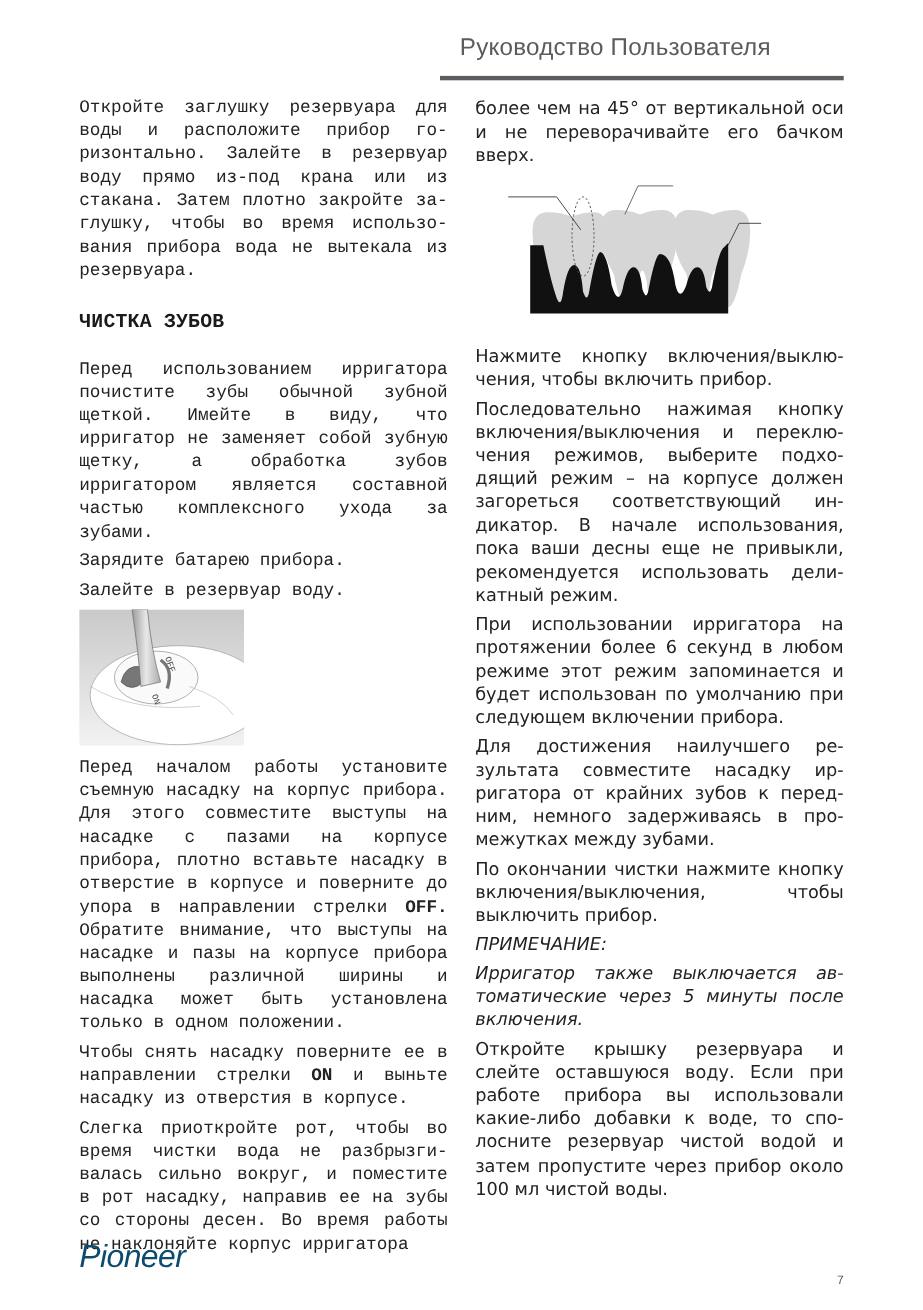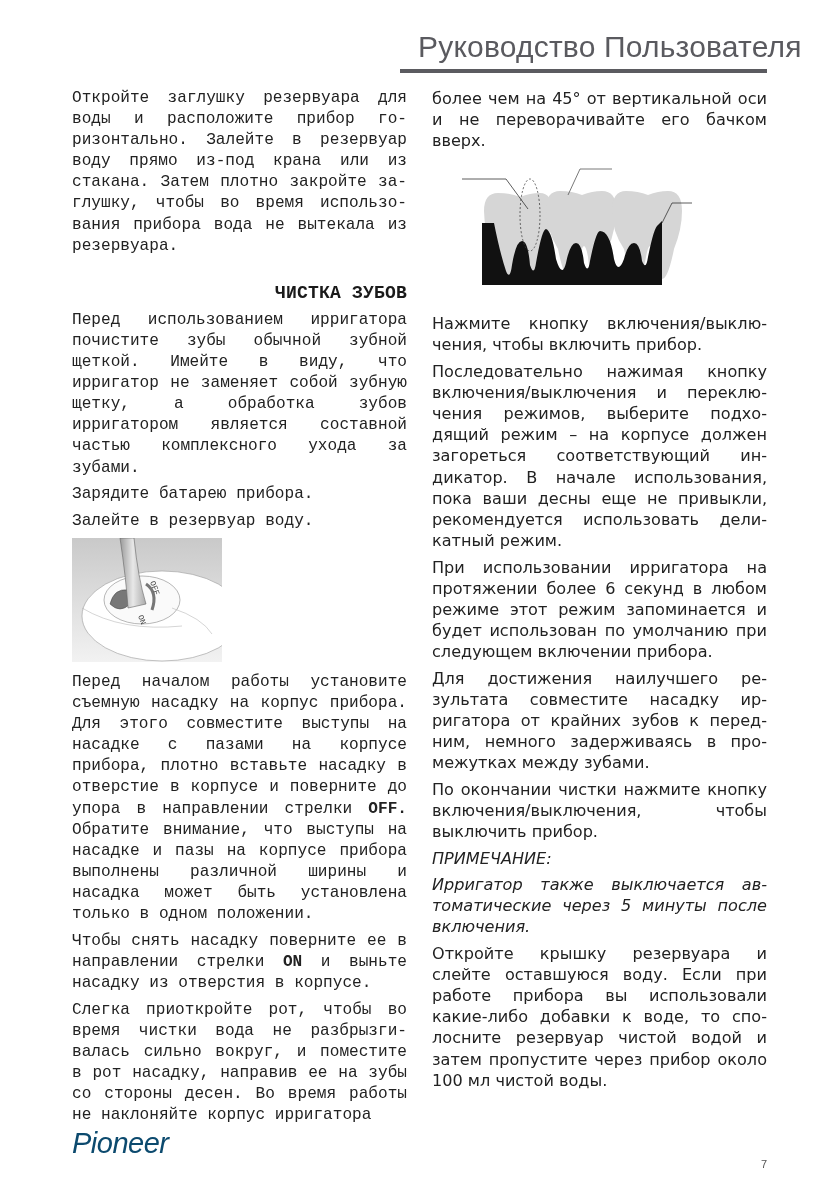--- a/index.html
+++ b/index.html
@@ -1,25 +1,25 @@
 <!DOCTYPE html>
 <html><head>
 <meta charset="utf-8">
 <style>
   html, body { margin: 0; padding: 0; background: #ffffff; }
   body { width: 839px; height: 1191px; position: relative; overflow: hidden;
          font-family: "DejaVu Sans", sans-serif; color: #222; }
-  .header-title { position: absolute; left: 418px; top: 30px; font-size: 30px; color: #5a5a5f;
+  .header-title { position: absolute; left: 418px; top: 30px; font-size: 22px; color: #5a5a5f;
                   font-family: "Liberation Sans", sans-serif; letter-spacing: 0.2px; white-space: nowrap; }
   .header-rule { position: absolute; left: 400px; top: 69px; width: 367px; height: 4px; background: #5b5b60; }
   .col { position: absolute; top: 88px; width: 335px; font-size: 16.1px; line-height: 21.1px; }
   .col.left { left: 72px; font-family: Liberation Mono, monospace; }
   .col.right { left: 432px; }
   .col p { margin: 0 0 5.6px 0; text-align: justify; text-align-last: left; hyphens: manual; }
-  .section-title { font-weight: bold; font-size: 18px; margin: 26px 0 6px 0; letter-spacing: 0.2px; color: #1a1a1a; text-align: right; }
+  .section-title { font-weight: bold; font-size: 18px; margin: 26px 0 22px 0; letter-spacing: 0.2px; color: #1a1a1a; }
   .bold { font-weight: bold; }
   .italic { font-style: italic; }
   .figure-irrigator { width: 150px; height: 124px; margin: 6px 0 10px 0; position: relative; }
   .figure-teeth { width: 240px; height: 140px; margin: 8px 0 14px 30px; }
   .footer-logo { position: absolute; left: 72px; top: 1127px; font-family: "Liberation Sans", sans-serif;
                  font-style: italic; font-size: 29px; color: #0c4a6e; letter-spacing: -0.5px; }
   .page-num { position: absolute; left: 761px; top: 1158px; font-size: 11px; color: #555;
               font-family: "Liberation Sans", sans-serif; }
 </style>
 </head>

